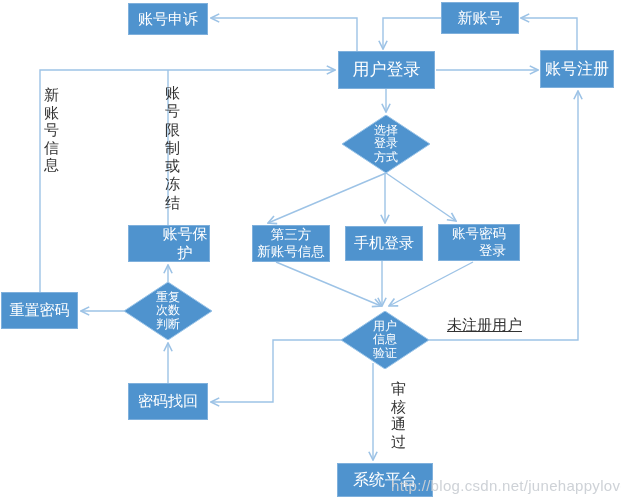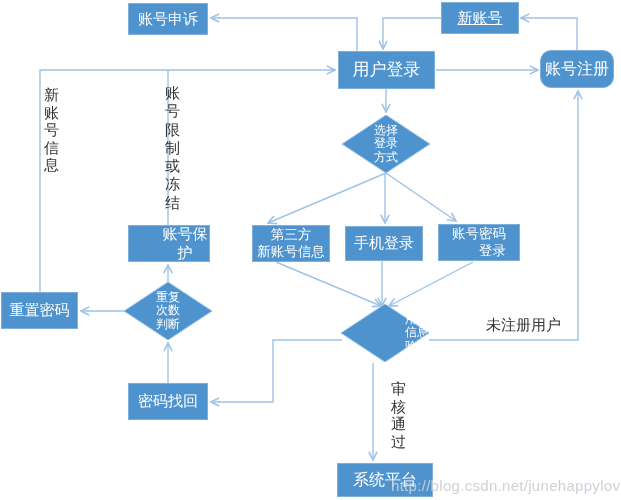--- a/index.html
+++ b/index.html
@@ -63,25 +63,25 @@
   <path class="edge" d="M342,340 L273,340 L273,402 L211,402" marker-end="url(#arw)"></path>
   <path class="edge" d="M168,383 L168,343" marker-end="url(#arw)"></path>
   <path class="edge" d="M124,311 L81,311" marker-end="url(#arw)"></path>
   <path class="edge" d="M168,282 L168,265" marker-end="url(#arw)"></path>
   <path class="edge" d="M168,225 L168,70"></path>
   <path class="edge" d="M40,292 L40,70 L335,70" marker-end="url(#arw)"></path>
 </svg>
 
 <div class="node" style="left:128px;top:3px;width:80px;height:32px;font-size:15px;"><span>账号申诉</span></div>
 
-<div class="node" style="left:441px;top:2px;width:78px;height:32px;font-size:15px;text-decoration:underline;"><span>新账号</span></div>
+<div class="node" style="left:441px;top:2px;width:78px;height:32px;font-size:15px;"><span>新账号</span></div>
 
 <div class="node" style="left:338px;top:51px;width:97px;height:38px;font-size:17px;"><span>用户登录</span></div>
 
-<div class="node" style="left:540px;top:50px;width:74px;height:38px;font-size:16px;border-radius:11px;"><span>账号注册</span></div>
+<div class="node" style="left:540px;top:50px;width:74px;height:38px;font-size:16px;"><span>账号注册</span></div>
 
 <div class="node" style="left:252px;top:225px;width:78px;height:37px;font-size:13.5px;"><span>第三方
 新账号信息</span></div>
 
 <div class="node" style="left:345px;top:226px;width:78px;height:35px;font-size:15px;"><span>手机登录</span></div>
 
 <div class="node" style="left:438px;top:224px;width:82px;height:37px;font-size:13.5px;text-align:right;"><span>账号密码
 登录</span></div>
 
 <div class="node" style="left:128px;top:225px;width:82px;height:37px;font-size:15px;padding-left:32px;"><span>账号保护</span></div>
@@ -94,21 +94,21 @@
 
 <div class="diamond" style="left:342px;top:115px;width:88px;height:58px;">
   <svg viewBox="0 0 88 58" preserveAspectRatio="none">
     <polygon points="44,0 88,29 44,58 0,29" fill="#4F93CE" stroke="#9CC5E8" stroke-width="1"></polygon>
   </svg>
   <span>选择
 登录
 方式</span>
 </div>
 
-<div class="diamond" style="left:341px;top:304px;width:88px;height:58px;justify-content:flex-end;">
+<div class="diamond" style="left:341px;top:311px;width:88px;height:58px;">
   <svg viewBox="0 0 88 58" preserveAspectRatio="none">
     <polygon points="44,0 88,29 44,58 0,29" fill="#4F93CE" stroke="#9CC5E8" stroke-width="1"></polygon>
   </svg>
   <span>用户
 信息
 验证</span>
 </div>
 
 <div class="diamond" style="left:124px;top:282px;width:88px;height:58px;">
   <svg viewBox="0 0 88 58" preserveAspectRatio="none">
@@ -116,17 +116,17 @@
   </svg>
   <span>重复
 次数
 判断</span>
 </div>
 
 <div class="vlabel" style="left:44px;top:86px;">新账号信息</div>
 
 <div class="vlabel" style="left:165px;top:84px;line-height:18.3px;">账号限制或冻结</div>
 
-<div class="hlabel" style="left:486px;top:316px;">未注册用户</div>
+<div class="hlabel" style="left:447px;top:316px;text-decoration:underline;">未注册用户</div>
 
 <div class="vlabel" style="left:391px;top:380px;">审核通过</div>
 
 <div class="watermark" style="left:391px;top:477px;">http://blog.csdn.net/junehappylove</div>
 
 </body></html>

